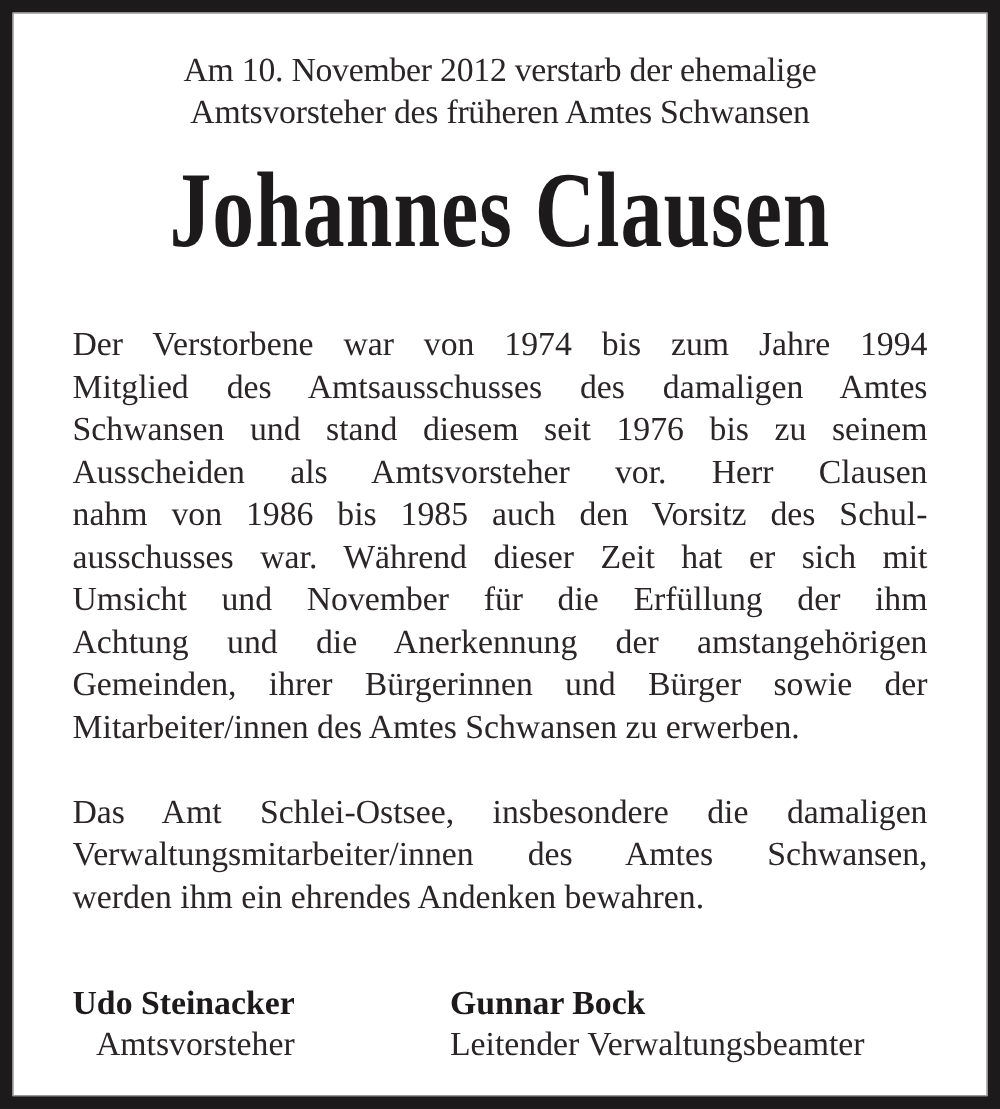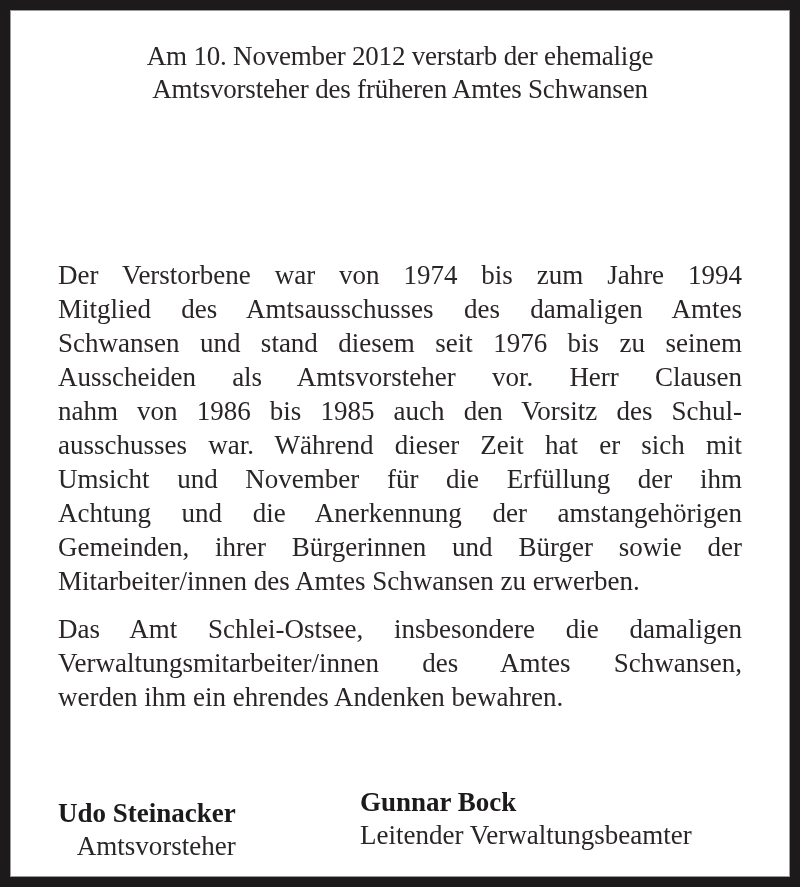--- a/index.html
+++ b/index.html
@@ -75,54 +75,57 @@
     }
     .para .ln {
       display: block;
       text-align: justify;
       text-align-last: justify;
       white-space: nowrap;
     }
     .para .ln.last {
       text-align-last: left;
     }
-    .para2 { margin-top: 14px; }
+    .para2 { margin-top: 34px; }
     .signatures {
       position: absolute;
       left: 48px; top: 776px;
       width: 700px;
       font-family: "Liberation Serif", "DejaVu Serif", serif;
       font-size: 27px;
       line-height: 33px;
       color: #2a2627;
     }
     .sig {
       position: absolute;
       top: 0;
     }
-    .sig.left { left: 0; margin-top: 11px; }
+    .sig.left { left: 0; }
     .sig.right { left: 302px; }
     .sig .sig-name {
       display: block;
       font-weight: bold;
       color: #1d1a1b;
     }
     .sig .sig-role { display: block; text-align: right; }
   </style>
 </head>
 <body>
 
 <div class="frame">
   <div class="paper">
 
     <div class="intro">
       <span>Am 10. November 2012 verstarb der ehemalige</span>
       <span>Amtsvorsteher des früheren Amtes Schwansen</span>
     </div>
 
+    <div class="name">
+      <span class="squeeze">Johannes Clausen</span>
+    </div>
 
     <div class="body-text">
       <p class="para para1">
         <span class="ln">Der Verstorbene war von 1974 bis zum Jahre 1994</span>
         <span class="ln">Mitglied des Amtsausschusses des damaligen Amtes</span>
         <span class="ln">Schwansen und stand diesem seit 1976 bis zu seinem</span>
         <span class="ln">Ausscheiden als Amtsvorsteher vor. Herr Clausen</span>
         <span class="ln">nahm von 1986 bis 1985 auch den Vorsitz des Schul-</span>
         <span class="ln">ausschusses war. Während dieser Zeit hat er sich mit</span>
         <span class="ln">Umsicht und November für die Erfüllung der ihm</span>

